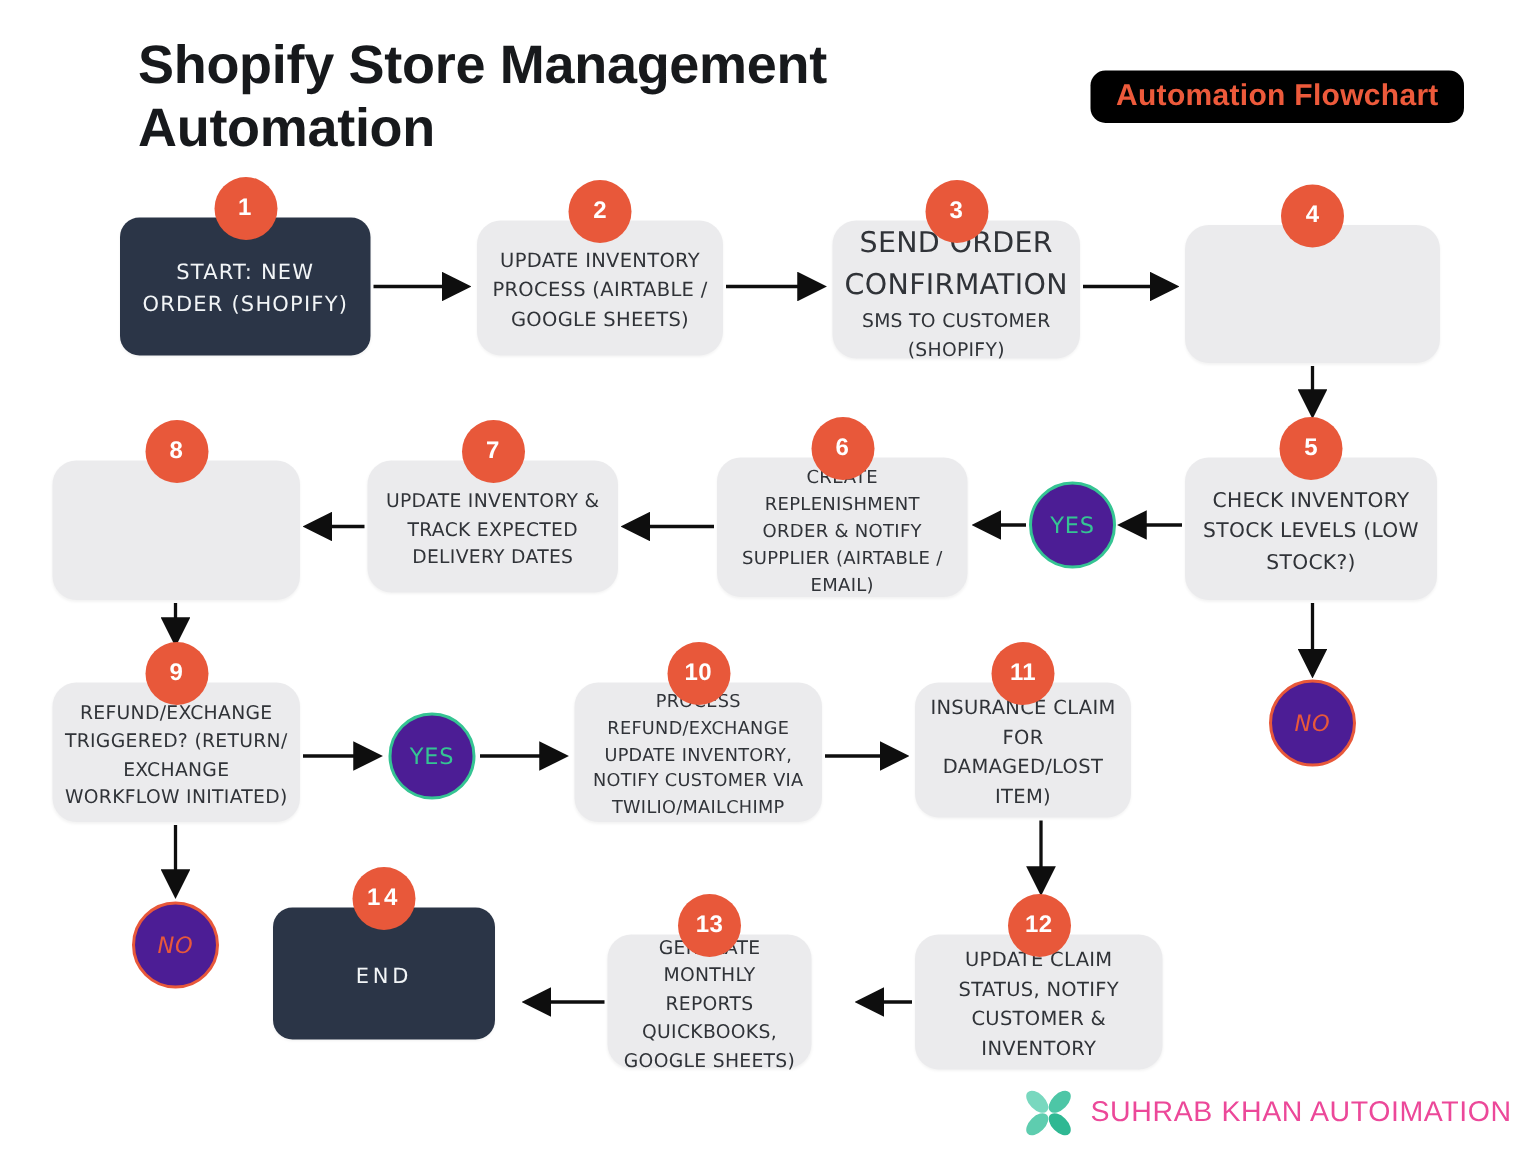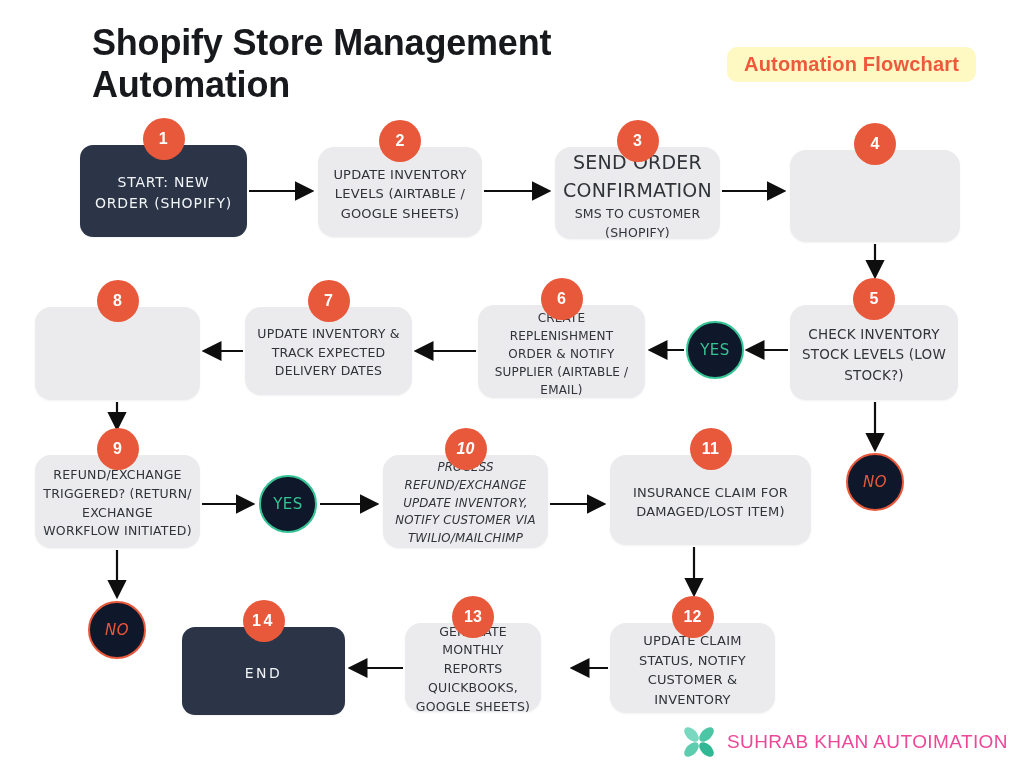--- a/index.html
+++ b/index.html
@@ -9,21 +9,21 @@
   }
   
   .title {
     position:absolute; left:92px; top:22px; width:580px;
     font-family:"Liberation Sans",sans-serif;
     font-size:36px; line-height:1.18; font-weight:700; color:#17191c;
     letter-spacing:-0.2px;
   }
   .flow-badge {
     position:absolute; left:727px; top:47px;
-    background:#fef9c3; color:#ed5a3b;
+    background:#000000; color:#ed5a3b;
     font-family:"Liberation Sans",sans-serif;
     font-size:20px; font-weight:700; letter-spacing:0.2px;
     padding:6px 17px; border-radius:10px;
   }
   
   .node {
     position:absolute; box-sizing:border-box; z-index:2;
     background:#ebebed; border-radius:16px;
     display:flex; flex-direction:column; align-items:center; justify-content:center;
     text-align:center; padding:14px 8px 10px 8px;
@@ -33,21 +33,21 @@
   .node.dark { background:#2b3547; color:#f2f5f7; border-radius:13px; }
   .num {
     position:absolute; top:-27px; left:50%; transform:translateX(-50%);
     width:42px; height:42px; border-radius:50%;
     background:#e8583a; color:#ffffff;
     font-family:"Liberation Sans",sans-serif; font-weight:700; font-size:16px;
     display:flex; align-items:center; justify-content:center; z-index:3;
   }
   .decision {
     position:absolute; z-index:2; width:58px; height:58px; border-radius:50%;
-    background:#0f172a; border:2.5px solid; box-sizing:border-box;
+    background:#4c1d95; border:2.5px solid; box-sizing:border-box;
     display:flex; align-items:center; justify-content:center;
     font-size:15px; letter-spacing:0.5px;
   }
   .decision.yes { border-color:#35c493; color:#35c493; }
   .decision.no  { border-color:#e8583a; color:#e8583a;font-style:italic; }
   
   #arrows { position:absolute; left:0; top:0; z-index:1; pointer-events:none; }
   
   .footer {
     position:absolute; left:681px; top:722px; height:40px;
@@ -93,21 +93,21 @@
     </g>
   </svg>
 
   <div class="node dark" style="left:80px;top:145px;width:167px;height:92px;font-size:14px;letter-spacing:0.8px;">
     <div class="num">1</div>
     <div>START: NEW ORDER (SHOPIFY)</div>
   </div>
 
   <div class="node" style="left:318px;top:147px;width:164px;height:90px;font-size:13px;">
     <div class="num">2</div>
-    <div>UPDATE INVENTORY LEVELS (AIRTABLE / GOOGLE SHEETS)</div>
+    <div>UPDATE INVENTORY PROCESS (AIRTABLE / GOOGLE SHEETS)</div>
   </div>
 
   <div class="node" style="left:555px;top:147px;width:165px;height:92px;">
     <div class="num">3</div>
     <div style="font-size:19px;">SEND ORDER CONFIRMATION</div>
     <div style="font-size:12.5px;">SMS TO CUSTOMER (SHOPIFY)</div>
   </div>
 
   <div class="node" style="left:790px;top:150px;width:170px;height:92px;font-size:12px;">
     <div class="num">4</div>
@@ -136,43 +136,43 @@
 
   <div class="decision no" style="left:846px;top:453px;">NO</div>
 
   <div class="node" style="left:35px;top:455px;width:165px;height:93px;font-size:12.5px;">
     <div class="num">9</div>
     <div>REFUND/EXCHANGE TRIGGERED? (RETURN/ EXCHANGE WORKFLOW INITIATED)</div>
   </div>
 
   <div class="decision yes" style="left:259px;top:475px;">YES</div>
 
-  <div class="node" style="left:383px;top:455px;width:165px;height:93px;font-size:11.8px;font-style:italic;">
+  <div class="node" style="left:383px;top:455px;width:165px;height:93px;font-size:11.8px;">
     <div class="num">10</div>
     <div>PROCESS REFUND/EXCHANGE UPDATE INVENTORY, NOTIFY CUSTOMER VIA TWILIO/MAILCHIMP</div>
   </div>
 
-  <div class="node" style="left:610px;top:455px;width:201px;height:90px;font-size:13px;">
+  <div class="node" style="left:610px;top:455px;width:144px;height:90px;font-size:13px;">
     <div class="num">11</div>
     <div>INSURANCE CLAIM FOR DAMAGED/LOST ITEM)</div>
   </div>
 
   <div class="decision no" style="left:88px;top:601px;">NO</div>
 
   <div class="node" style="left:610px;top:623px;width:165px;height:90px;font-size:13px;">
     <div class="num">12</div>
     <div>UPDATE CLAIM STATUS, NOTIFY CUSTOMER &amp; INVENTORY</div>
   </div>
 
   <div class="node" style="left:405px;top:623px;width:136px;height:89px;font-size:12.5px;">
     <div class="num">13</div>
     <div>GENERATE MONTHLY REPORTS QUICKBOOKS, GOOGLE SHEETS)</div>
   </div>
 
-  <div class="node dark" style="left:182px;top:627px;width:163px;height:88px;font-size:14px;letter-spacing:2.5px;">
+  <div class="node dark" style="left:182px;top:605px;width:148px;height:88px;font-size:14px;letter-spacing:2.5px;">
     <div class="num">14</div>
     <div>END</div>
   </div>
 
   <div class="footer">
     <svg width="36" height="36" viewBox="0 0 36 36">
       <ellipse cx="10.5" cy="10.5" rx="9" ry="5.2" transform="rotate(45 10.5 10.5)" fill="#79d8bf"></ellipse>
       <ellipse cx="25.5" cy="10.5" rx="9" ry="5.2" transform="rotate(-45 25.5 10.5)" fill="#4dc6a6"></ellipse>
       <ellipse cx="10.5" cy="25.5" rx="9" ry="5.2" transform="rotate(-45 10.5 25.5)" fill="#5ecdaf"></ellipse>
       <ellipse cx="25.5" cy="25.5" rx="9" ry="5.2" transform="rotate(45 25.5 25.5)" fill="#2fb893"></ellipse>

